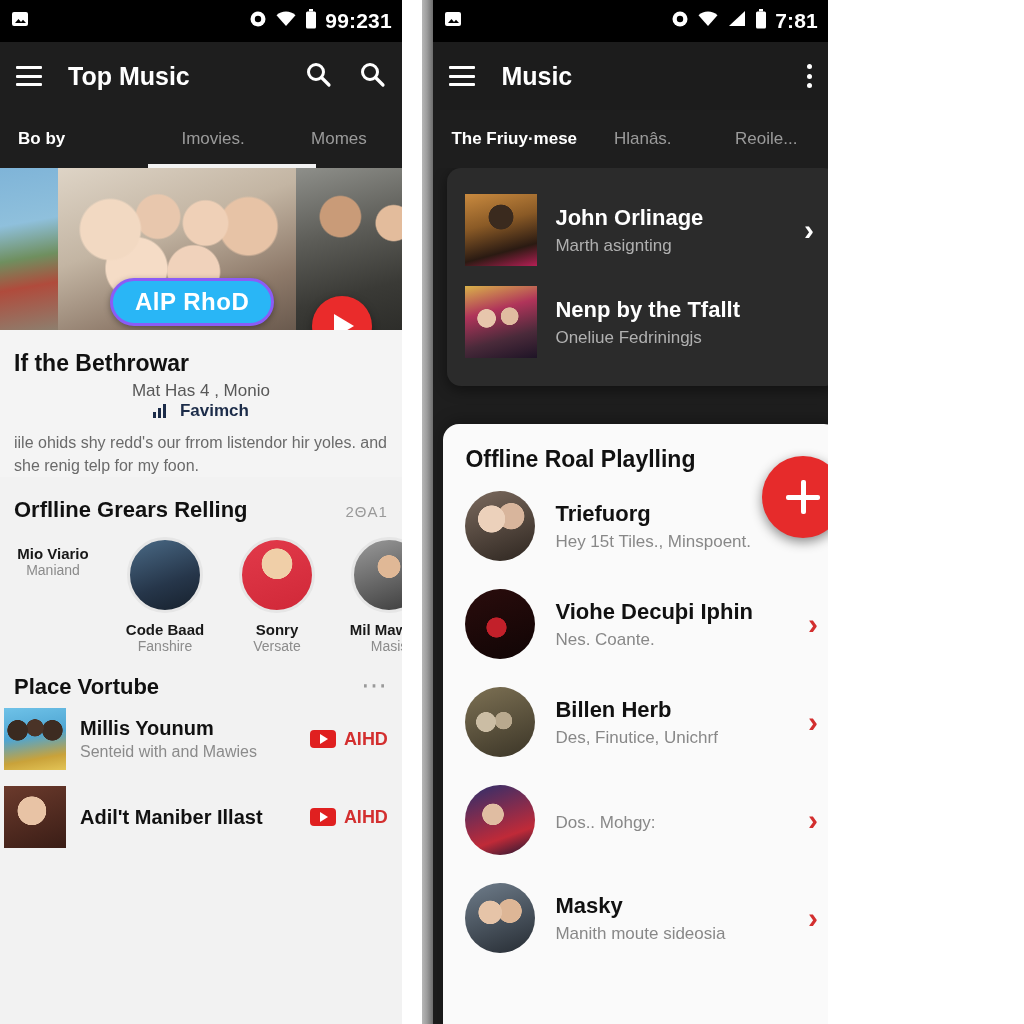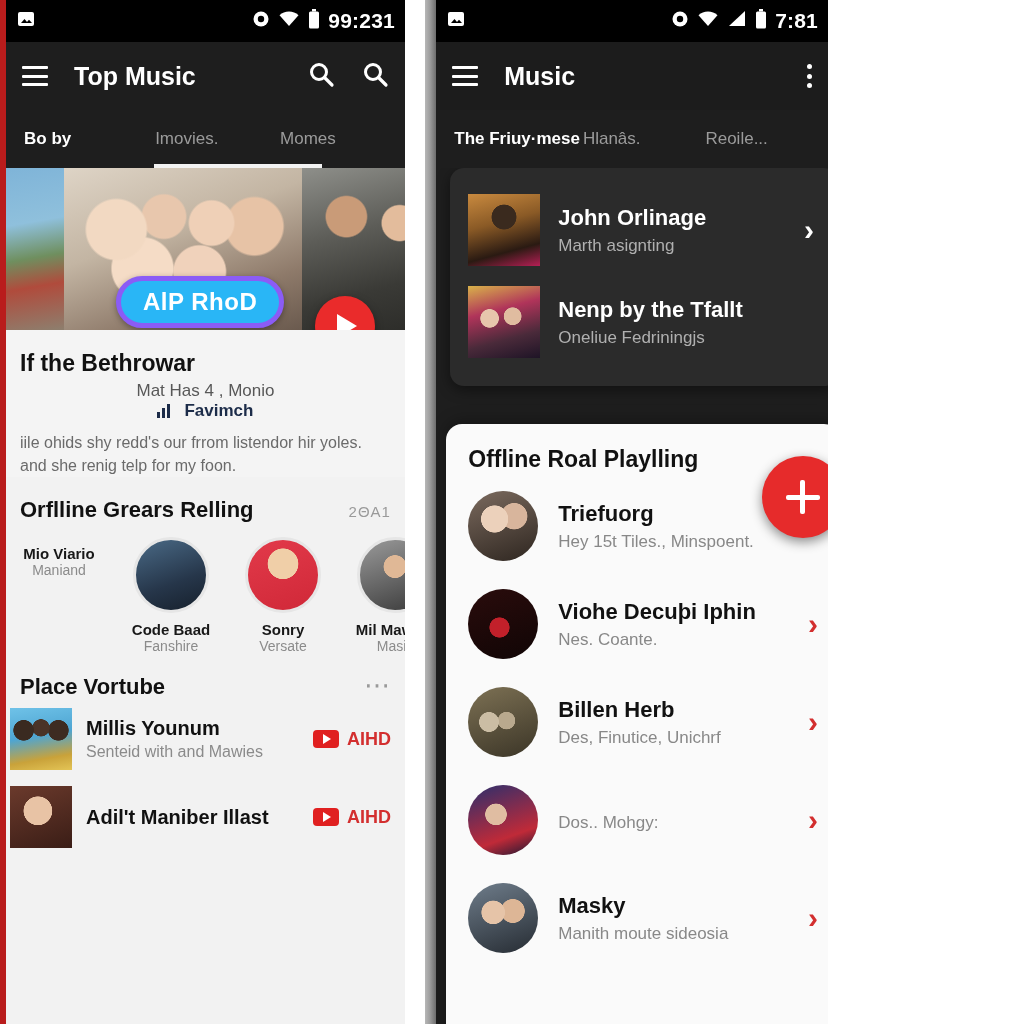--- a/index.html
+++ b/index.html
@@ -1,19 +1,19 @@
 <!DOCTYPE html>
 <html><head>
 <meta charset="utf-8">
 <style>
   * { margin:0; padding:0; box-sizing:border-box; }
   html,body { width:1024px; height:1024px; overflow:hidden; background:#ffffff;
               font-family:"Liberation Sans", sans-serif; }
 
-  .stage { position:relative; width:828px; height:1024px; background:#b91c1c; display:flex;padding-left:6px; }
+  .stage { position:relative; width:828px; height:1024px; background:#1d4ed8; display:flex; }
 
   
   .phone { position:relative; height:1024px; overflow:hidden; background:#000; }
   .phone-left  { width:497px; }
   .gap         { width:25px; background:#ffffff; height:1024px; }
   .edgeshadow  { width:14px; height:1024px;
                  background:linear-gradient(90deg,#b7b7b7 0%, #9d9d9d 45%, #6d6d6d 100%); }
   .phone-right { width:488px; }
 
   
@@ -34,21 +34,21 @@
   .apptitle { font-size:25px; font-weight:bold; margin-left:26px; flex:1;
               white-space:nowrap; }
   .appbar-actions { display:flex; align-items:center; gap:26px; }
   .kebab { width:5px; height:24px; display:flex; flex-direction:column;
            justify-content:space-between; }
   .kebab i { width:5px; height:5px; background:#fff; border-radius:50%; display:block; }
 
   
   .tabs { background:#1e1e1e; height:58px; display:flex; align-items:center;
           position:relative; }
-  .tab { flex:1; text-align:left; font-size:17px; color:#9b9b9b;
+  .tab { flex:1; text-align:center; font-size:17px; color:#9b9b9b;
          white-space:nowrap; overflow:hidden; }
   .tab.first { text-align:left; padding-left:18px; flex:1.05; }
   .tab.active { color:#fff; font-weight:bold; }
   .tab-ind { position:absolute; bottom:0; height:4px; background:#f2f2f2; }
 
   
   .l-body { background:#f2f2f2; height:100%; position:relative; overflow:hidden; }
 
   .hero { position:relative; height:162px; display:flex; overflow:hidden; }
   .hero-img { flex:0 0 auto; height:100%; }
@@ -61,21 +61,21 @@
         radial-gradient(circle at 33% 62%, #f5dcc6 0 16%, transparent 17%),
         radial-gradient(circle at 57% 64%, #f0d2bb 0 15%, transparent 16%),
         linear-gradient(160deg,#ded4c6 0%,#c3b5a3 40%,#8e7a6a 75%,#6a5a4e 100%); }
   .h3 { width:148px; background:
         radial-gradient(circle at 30% 30%, #c99b78 0 13%, transparent 14%),
         radial-gradient(circle at 66% 34%, #e3bc9c 0 12%, transparent 13%),
         linear-gradient(165deg,#8e8f8a 0%,#5d5d58 38%,#3a3a36 70%,#2a2a27 100%); }
   .h4 { flex:1; background:linear-gradient(160deg,#d4c27a 0%,#bda55e 45%,#8f7c45 100%); }
   .hero-pill { position:absolute; left:110px; top:134px; transform:translateY(-50%);
                background:#29b6f6; color:#fff; font-size:24px; font-weight:bold;
-               padding:7px 22px; border-radius:26px; border:5px solid #8b5cf6;
+               padding:7px 22px; border-radius:26px; border:3px solid #8b5cf6;
                box-shadow:0 2px 6px rgba(0,0,0,.35); letter-spacing:.5px; }
   .play-fab { position:absolute; right:30px; bottom:-26px; width:60px; height:60px;
               border-radius:50%; background:#ea2b2b; display:flex; align-items:center;
               justify-content:center; box-shadow:0 3px 8px rgba(0,0,0,.35); }
   .play-fab .tri { width:0; height:0; border-left:20px solid #fff;
                    border-top:12px solid transparent; border-bottom:12px solid transparent;
                    margin-left:5px; }
 
   .card { background:#f4f4f4; padding:14px 14px 0 14px; }
   .card-title { font-size:23px; font-weight:bold; color:#111; margin-top:6px; }

